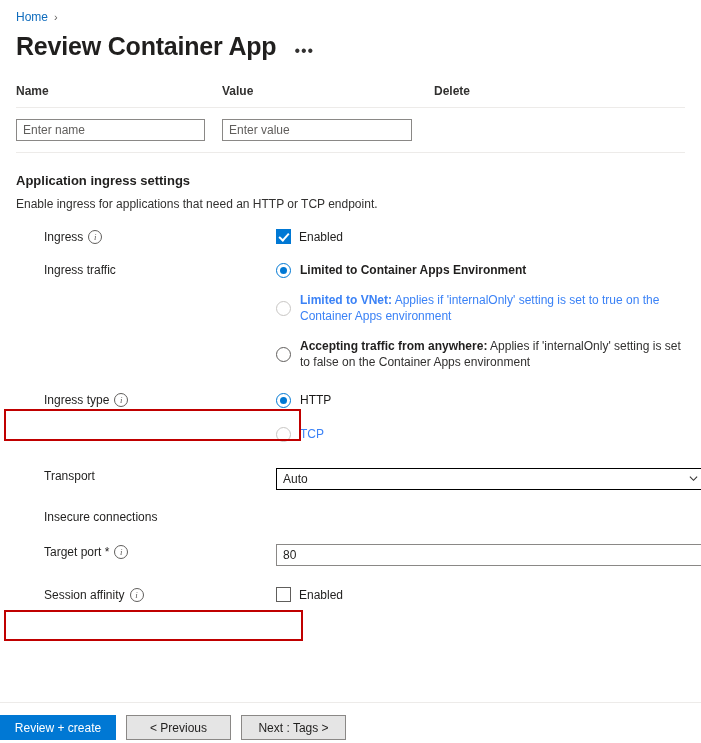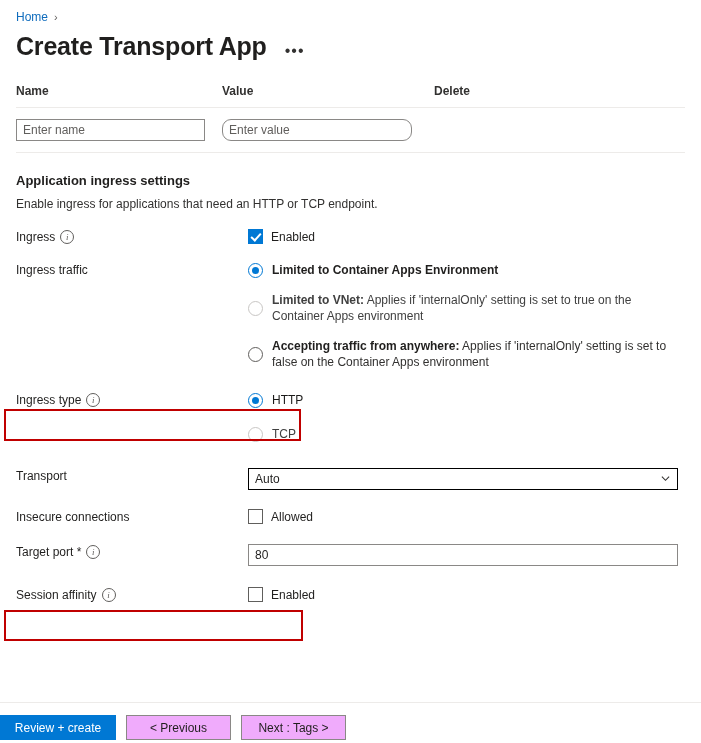--- a/index.html
+++ b/index.html
@@ -92,21 +92,21 @@
     border: 1px solid #8a8886;
     background: #fff;
     font-family: "Liberation Sans", sans-serif;
     font-size: 12px;
     color: #201f1e;
     padding: 0 6px;
     outline: none;
   }
   input.txt::placeholder { color: #605e5c; }
   .inp-name { width: 189px; }
-  .inp-value { width: 190px; border-radius: 9px; }
+  .inp-value { width: 190px; }
 
   
   .section {
     padding: 0 16px;
   }
   .section-title {
     margin-top: 20px;
     font-size: 13px;
     font-weight: 600;
     color: #201f1e;
@@ -126,20 +126,21 @@
   }
   .form-label {
     width: 232px;
     flex: 0 0 232px;
     font-size: 12px;
     color: #201f1e;
     display: flex;
     align-items: center;
     gap: 5px;
     padding-top: 1px;
+    margin-left: 28px;
   }
   .info-icon {
     display: inline-block;
     width: 12px;
     height: 12px;
     border: 1px solid #605e5c;
     border-radius: 50%;
     color: #605e5c;
     font-size: 9px;
     line-height: 12px;
@@ -217,21 +218,21 @@
     border-radius: 50%;
     background: #0078d4;
   }
   .rb.disabled { border-color: #c8c6c4; }
   .rb-text {
     font-size: 12px;
     line-height: 16px;
     max-width: 410px;
   }
   .rb-text b { font-weight: 700; color: #201f1e; }
-  .rb-text.disabled, .rb-text.disabled b { color: #404040; }
+  .rb-text.disabled, .rb-text.disabled b { color: #3b82f6; }
   .rb-text .muted { color: #323130; }
 
   
   .select-wrap {
     position: relative;
     width: 430px;
     height: 22px;
   }
   select.sel {
     -webkit-appearance: none;
@@ -282,21 +283,21 @@
     align-items: center;
     gap: 10px;
   }
   .btn {
     box-sizing: border-box;
     height: 25px;
     min-width: 105px;
     font-family: "Liberation Sans", sans-serif;
     font-size: 12px;
     border: 1px solid #8a8886;
-    background: #f0abfc;
+    background: #e5e5e5;
     color: #201f1e;
     cursor: pointer;
     padding: 0 12px;
   }
   .btn.primary {
     background: #0078d4;
     border-color: #0078d4;
     color: #fff;
     min-width: 116px;
   }
@@ -305,21 +306,21 @@
 <body>
 
 <div class="page">
 
   <div class="breadcrumb">
     <a href="#">Home</a>
     <span class="sep">›</span>
   </div>
 
   <div class="title-row">
-    <div class="page-title">Create Transport App</div>
+    <div class="page-title">Review Container App</div>
     <div class="ellipsis-btn">•••</div>
   </div>
 
   <div class="kv-table">
     <div class="kv-head">
       <div class="col-name">Name</div>
       <div class="col-value">Value</div>
       <div class="col-delete">Delete</div>
     </div>
     <div class="kv-row">
@@ -410,26 +411,20 @@
             <path d="M1 3 L5 7 L9 3" stroke="#323130" stroke-width="1.2" fill="none"></path>
           </svg>
         </div>
       </div>
     </div>
 
     <div class="form-row" style="margin-top:19px">
       <div class="form-label">
         <span>Insecure connections</span>
       </div>
-      <div class="form-field">
-        <div class="cb-wrap">
-          <span class="cb"></span>
-          <span class="cb-label">Allowed</span>
-        </div>
-      </div>
     </div>
 
     <div class="form-row" style="margin-top:20px">
       <div class="form-label">
         <span>Target port *</span>
         <span class="info-icon">i</span>
       </div>
       <div class="form-field">
         <input class="txt inp-wide" type="text" value="80" style="">
       </div>

